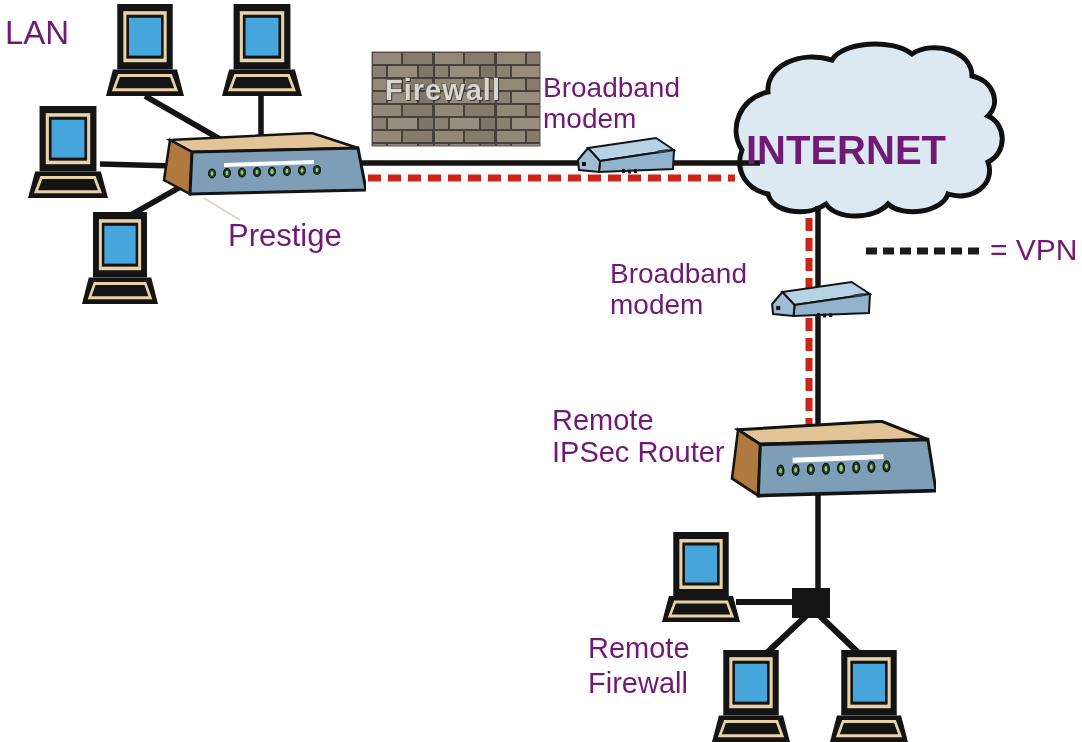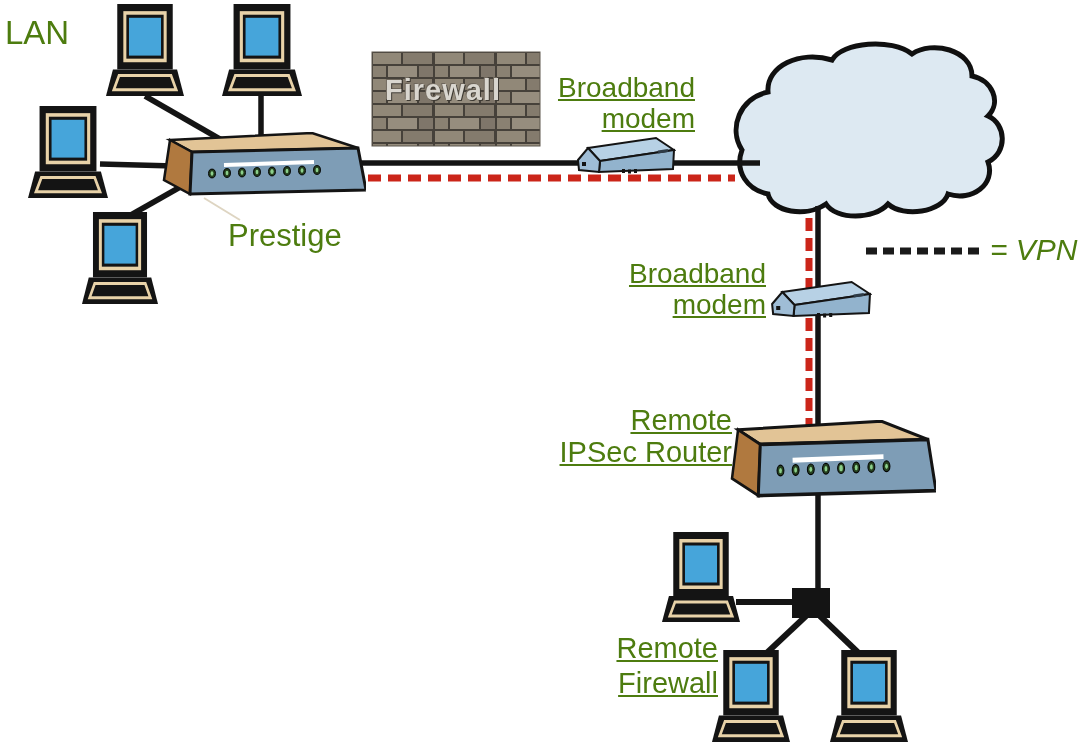--- a/index.html
+++ b/index.html
@@ -1,29 +1,29 @@
 <!DOCTYPE html>
 <html><head>
 <meta charset="utf-8">
 <style>
   html,body{margin:0;padding:0;background:#fff;}
   #canvas{
     position:relative;width:1082px;height:742px;background:#ffffff;
     overflow:hidden;font-family:"Liberation Sans","DejaVu Sans",sans-serif;
   }
   #diagram-svg{position:absolute;left:0;top:0;}
-  .lbl{position:absolute;color:#4d7c0f;white-space:nowrap;}
-  .lbl.center{text-align:right;white-space:normal;text-decoration:underline;}
+  .lbl{position:absolute;color:#701a75;white-space:nowrap;}
+  .lbl.center{text-align:left;white-space:normal;}
   .lan{left:5px;top:14px;font-size:33px;}
   .prestige{left:228px;top:218px;font-size:31px;}
   .firewall{left:372px;top:74px;width:142px;text-align:center;font-size:29px;font-weight:bold;
     color:#d9d6cf;text-shadow:1px 1px 0 #3e3a33,-1px -1px 0 #6f675c;letter-spacing:1px;}
   .bbtop{left:543px;top:72px;width:152px;font-size:28px;line-height:31px;}
   .internet{left:746px;top:128px;width:224px;font-size:40px;font-weight:bold;letter-spacing:0px;}
-  .vpn{left:990px;top:233px;font-size:30px;font-style:italic;}
+  .vpn{left:990px;top:233px;font-size:30px;}
   .bbbottom{left:610px;top:258px;width:156px;font-size:28px;line-height:31px;}
   .rrouter{left:552px;top:404px;width:180px;font-size:29px;line-height:32px;}
   .rnetwork{left:588px;top:631px;width:130px;font-size:29px;line-height:35px;}
 </style>
 </head>
 <body>
 
 <div id="canvas">
 
   <svg id="diagram-svg" width="1082" height="742" viewBox="0 0 1082 742">
@@ -136,20 +136,21 @@
 
   <div class="lbl prestige">Prestige</div>
 
   <div class="lbl firewall">Firewall</div>
 
   <div class="lbl center bbtop">
     <div>Broadband</div>
     <div>modem</div>
   </div>
 
+  <div class="lbl center internet">INTERNET</div>
 
   <div class="lbl vpn">= VPN</div>
 
   <div class="lbl center bbbottom">
     <div>Broadband</div>
     <div>modem</div>
   </div>
 
   <div class="lbl center rrouter">
     <div>Remote</div>

